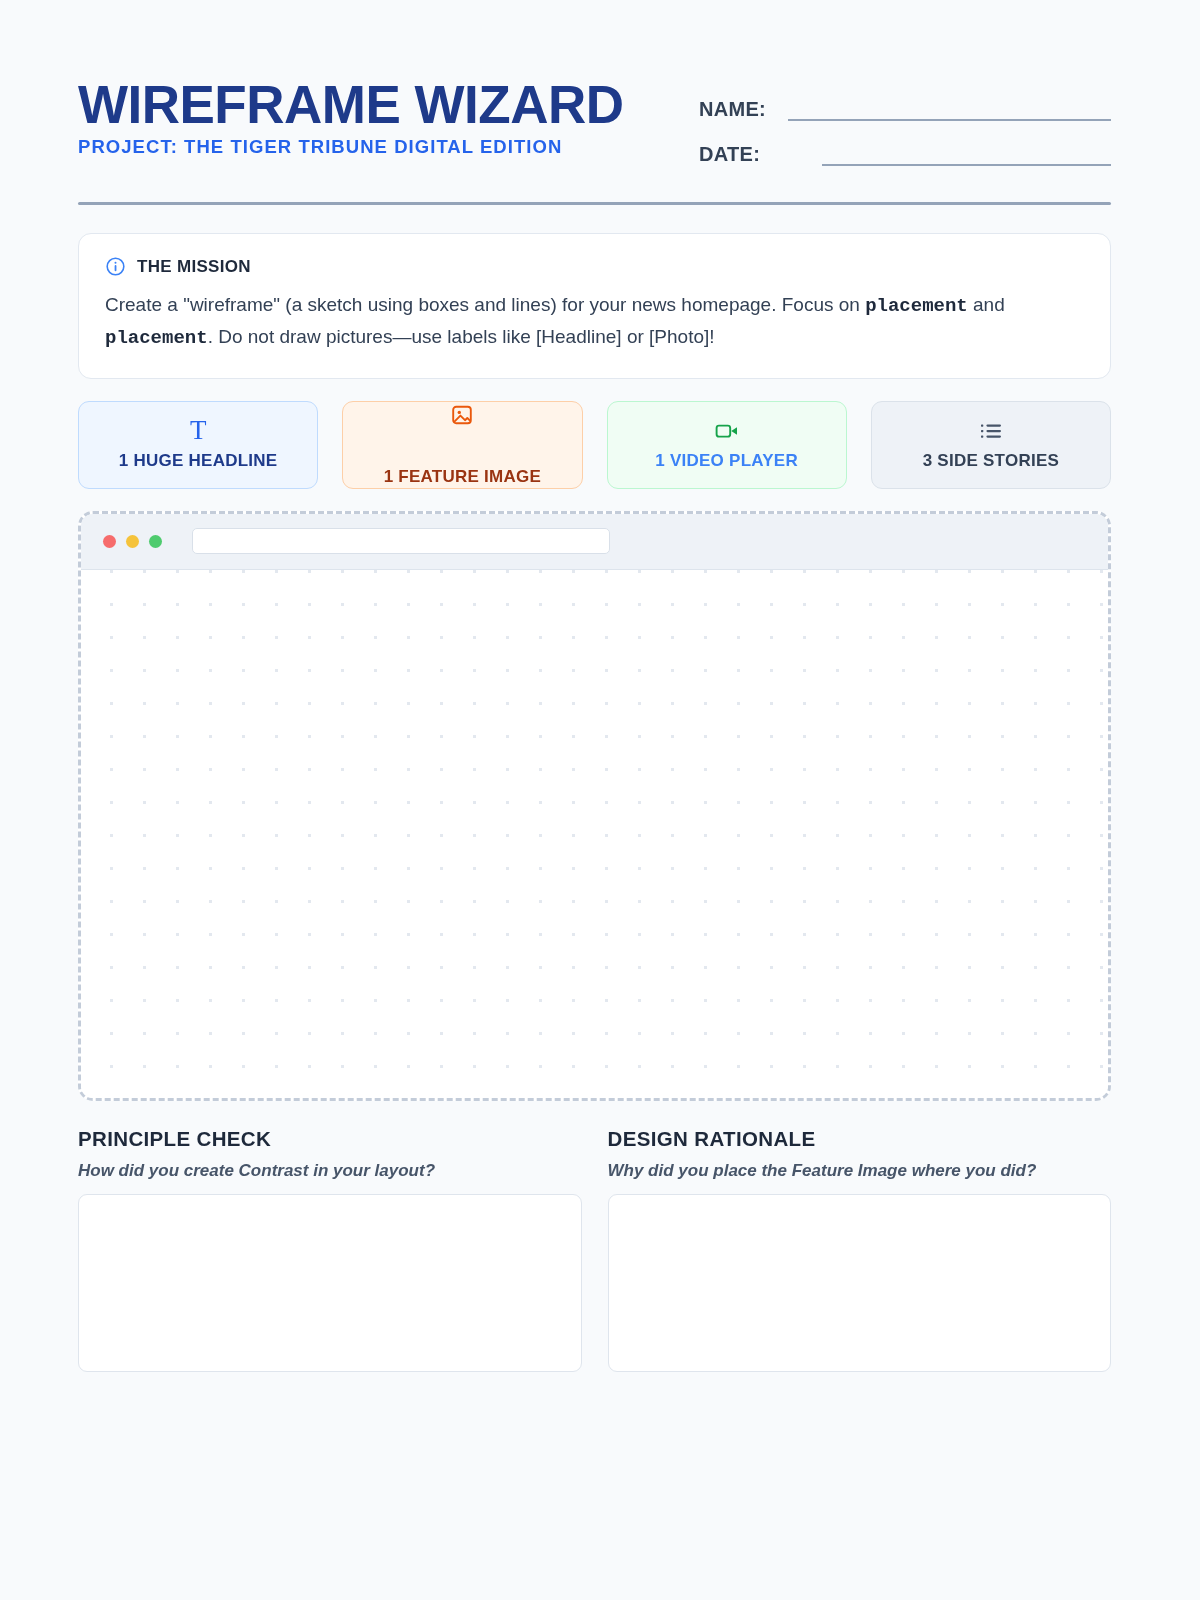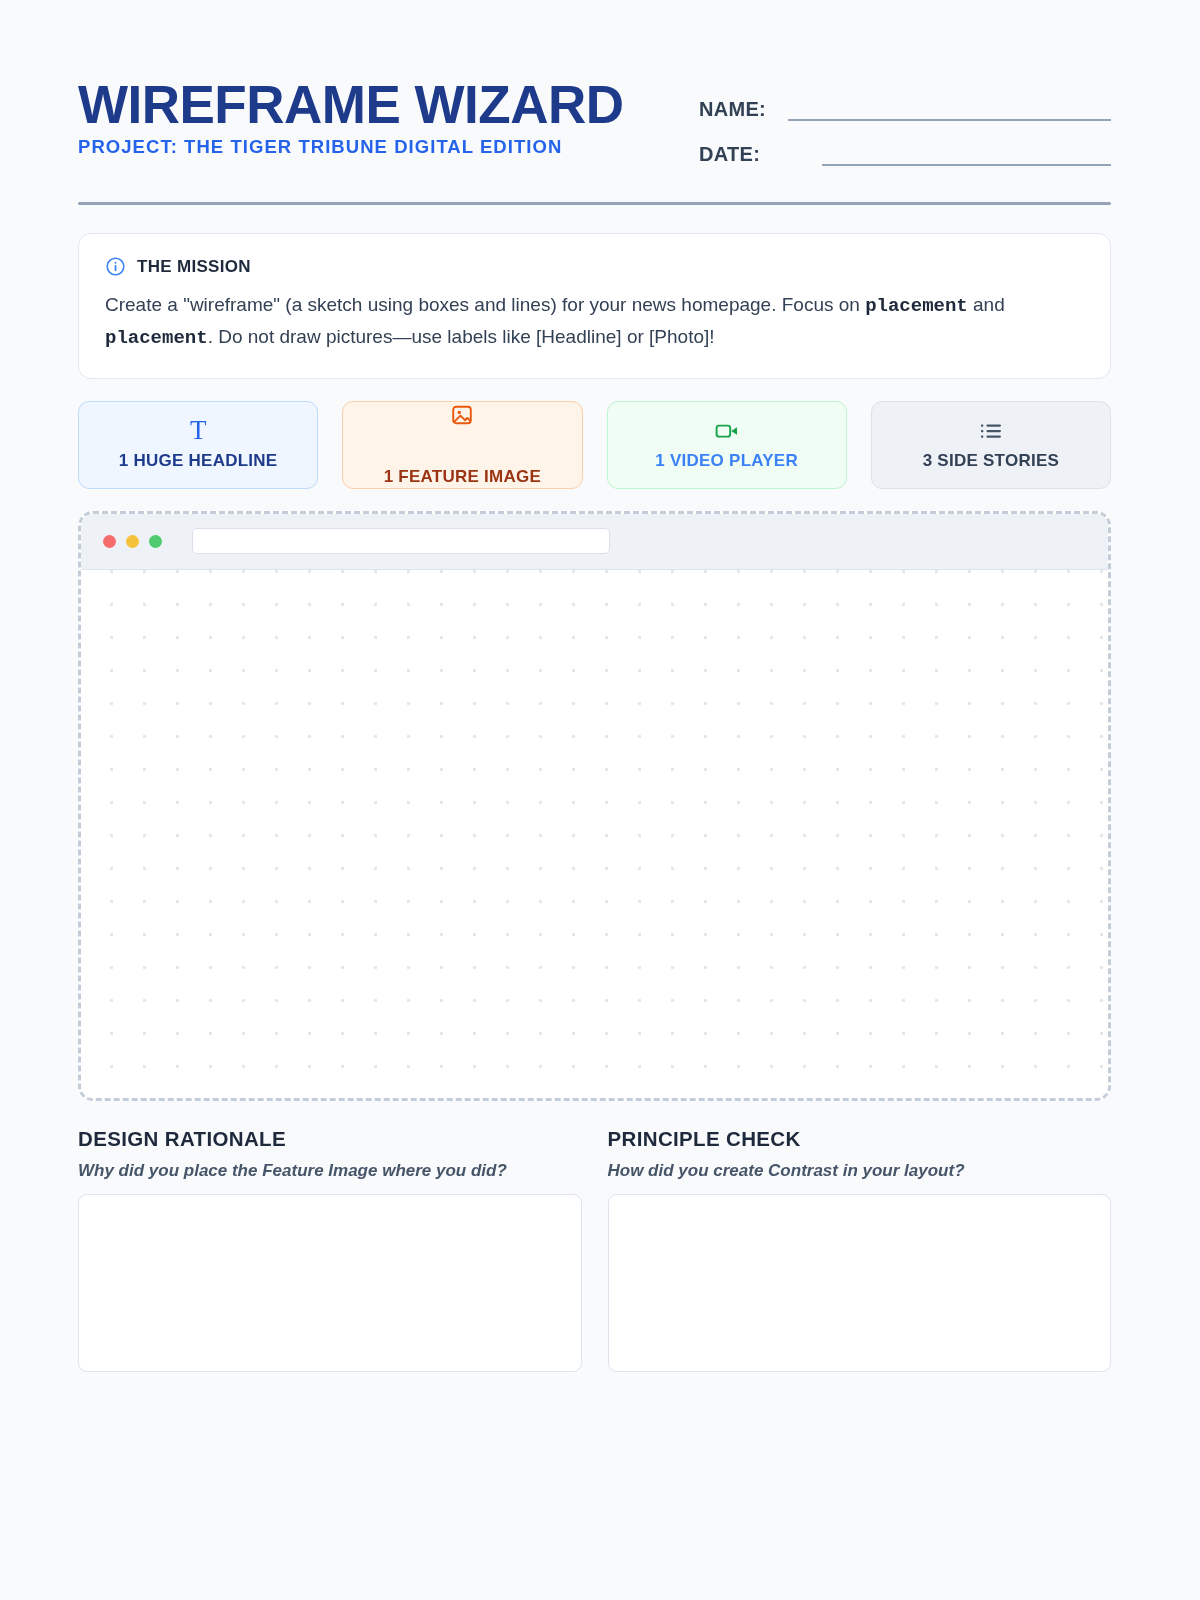--- a/index.html
+++ b/index.html
@@ -325,26 +325,26 @@
         <span class="dot green"></span>
       </div>
       <div class="url-bar" placeholder=""></div>
     </div>
     <div class="canvas-grid"></div>
   </div>
 
   <div class="reflect-row">
 
     <div class="reflect-col">
+      <div class="reflect-title">PRINCIPLE CHECK</div>
+      <div class="reflect-prompt">How did you create Contrast in your layout?</div>
+      <div class="reflect-box"></div>
+    </div>
+
+    <div class="reflect-col">
       <div class="reflect-title">DESIGN RATIONALE</div>
       <div class="reflect-prompt">Why did you place the Feature Image where you did?</div>
       <div class="reflect-box"></div>
     </div>
 
-    <div class="reflect-col">
-      <div class="reflect-title">PRINCIPLE CHECK</div>
-      <div class="reflect-prompt">How did you create Contrast in your layout?</div>
-      <div class="reflect-box"></div>
-    </div>
-
   </div>
 
 </div>
 
 </body></html>

